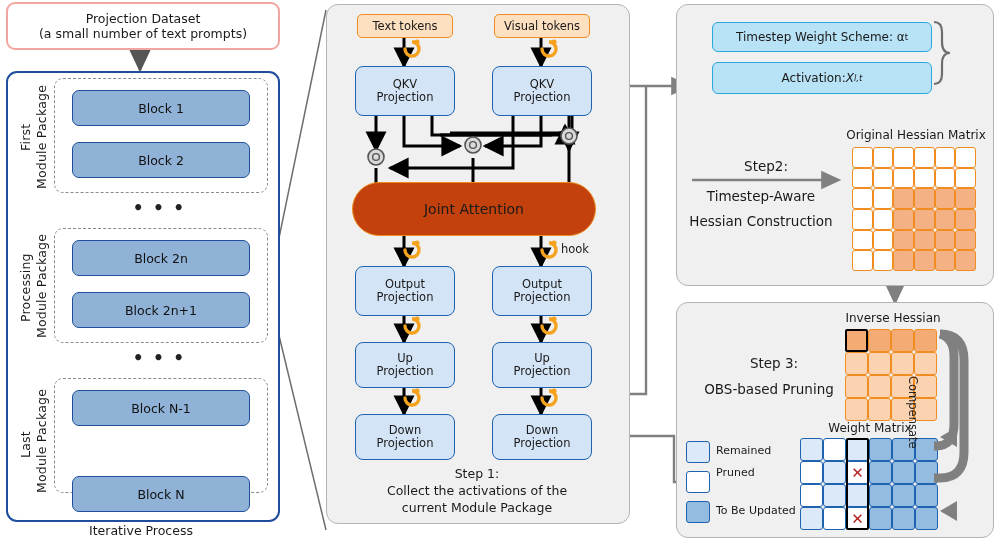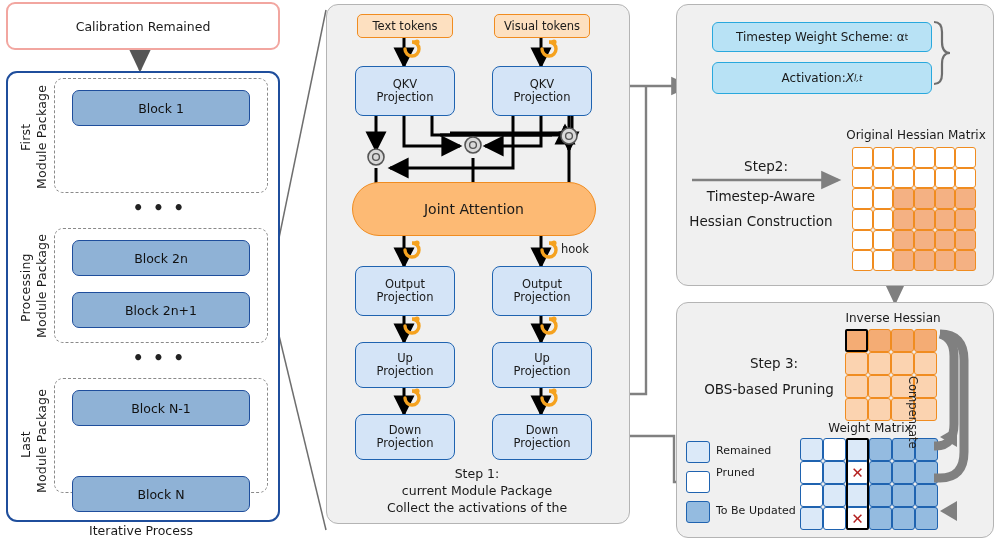--- a/index.html
+++ b/index.html
@@ -21,21 +21,21 @@
   .vlabel{writing-mode:vertical-rl;transform:rotate(180deg);font-size:12.5px;
           white-space:nowrap;letter-spacing:.2px;}
   .dots{font-size:17px;letter-spacing:3px;color:#222;font-weight:bold;}
   .capt{font-size:12.5px;}
 
   
   .tok{background:#fde0c0;border:1.8px solid #f08c20;border-radius:5px;
        font-size:11.5px;}
   .proj{background:#d4e4f7;border:1.8px solid #1f63b0;border-radius:8px;
         font-size:11.5px;line-height:13px;}
-  .jatt{background:#fdba74;border:1.8px solid #f08c20;border-radius:34px;
+  .jatt{background:#c2410c;border:1.8px solid #f08c20;border-radius:34px;
         font-size:14px;}
   .step1{font-size:12.5px;line-height:17px;}
   .hooklbl{font-size:11.5px;}
 
   
   .cyan{background:#b8e2f5;border:1.8px solid #29a8dd;border-radius:6px;
         font-size:12px;}
   .mtxlbl{font-size:12px;white-space:nowrap;}
   .steptxt{font-size:13.5px;line-height:19px;}
   .legtxt{font-size:11px;}
@@ -84,29 +84,31 @@
   <g stroke="#808080" stroke-width="2.4" fill="none">
     <path d="M895,283 L895,302" marker-end="url(#ga)"></path>
   </g>
 
   <g stroke="#808080" stroke-width="2.6" fill="none">
     <path d="M140,46 L140,70" marker-end="url(#gk)"></path>
   </g>
 </svg>
 
 <div class="abs calib-box ctr" style="left:6px;top:2px;width:270px;height:44px;flex-direction:column;">
-  <div>Calibration Remained</div>
+  <div>Projection Dataset</div>
+  <div>(a small number of text prompts)</div>
 </div>
 
 <div class="abs iter-box" style="left:6px;top:71px;width:270px;height:447px;">
 
   <div class="abs vlabel ctr" style="left:10px;top:14px;width:14px;height:100px;">First</div>
   <div class="abs vlabel ctr" style="left:26px;top:6px;width:14px;height:116px;">Module Package</div>
   <div class="abs dash-box" style="left:46px;top:5px;width:212px;height:113px;"></div>
   <div class="abs blk ctr" style="left:64px;top:17px;width:176px;height:34px;">Block 1</div>
+  <div class="abs blk ctr" style="left:64px;top:69px;width:176px;height:34px;">Block 2</div>
 
   <div class="abs dots ctr" style="left:46px;top:122px;width:212px;height:26px;">• • •</div>
 
   <div class="abs vlabel ctr" style="left:10px;top:160px;width:14px;height:110px;">Processing</div>
   <div class="abs vlabel ctr" style="left:26px;top:155px;width:14px;height:116px;">Module Package</div>
   <div class="abs dash-box" style="left:46px;top:155px;width:212px;height:113px;"></div>
   <div class="abs blk ctr" style="left:64px;top:167px;width:176px;height:34px;">Block 2n</div>
   <div class="abs blk ctr" style="left:64px;top:219px;width:176px;height:34px;">Block 2n+1</div>
 
   <div class="abs dots ctr" style="left:46px;top:272px;width:212px;height:26px;">• • •</div>
@@ -224,22 +226,22 @@
   <div>Down</div>
   <div>Projection</div>
 </div>
 <div class="abs proj ctr" style="left:492px;top:414px;width:98px;height:44px;flex-direction:column;">
   <div>Down</div>
   <div>Projection</div>
 </div>
 
 <div class="abs step1 ctr" style="left:330px;top:462px;width:294px;height:56px;flex-direction:column;">
   <div>Step 1:</div>
+  <div>Collect the activations of the</div>
   <div>current Module Package</div>
-  <div>Collect the activations of the</div>
 </div>
 
 <div class="abs gpanel" style="left:676px;top:4px;width:316px;height:280px;"></div>
 
 <div class="abs cyan ctr" style="left:712px;top:22px;width:218px;height:28px;">
   <span>Timestep Weight Scheme: α</span>
     <sub style="font-size:8.5px">t</sub>
 </div>
 <div class="abs cyan ctr" style="left:712px;top:62px;width:218px;height:30px;">
   <span>Activation: </span>

